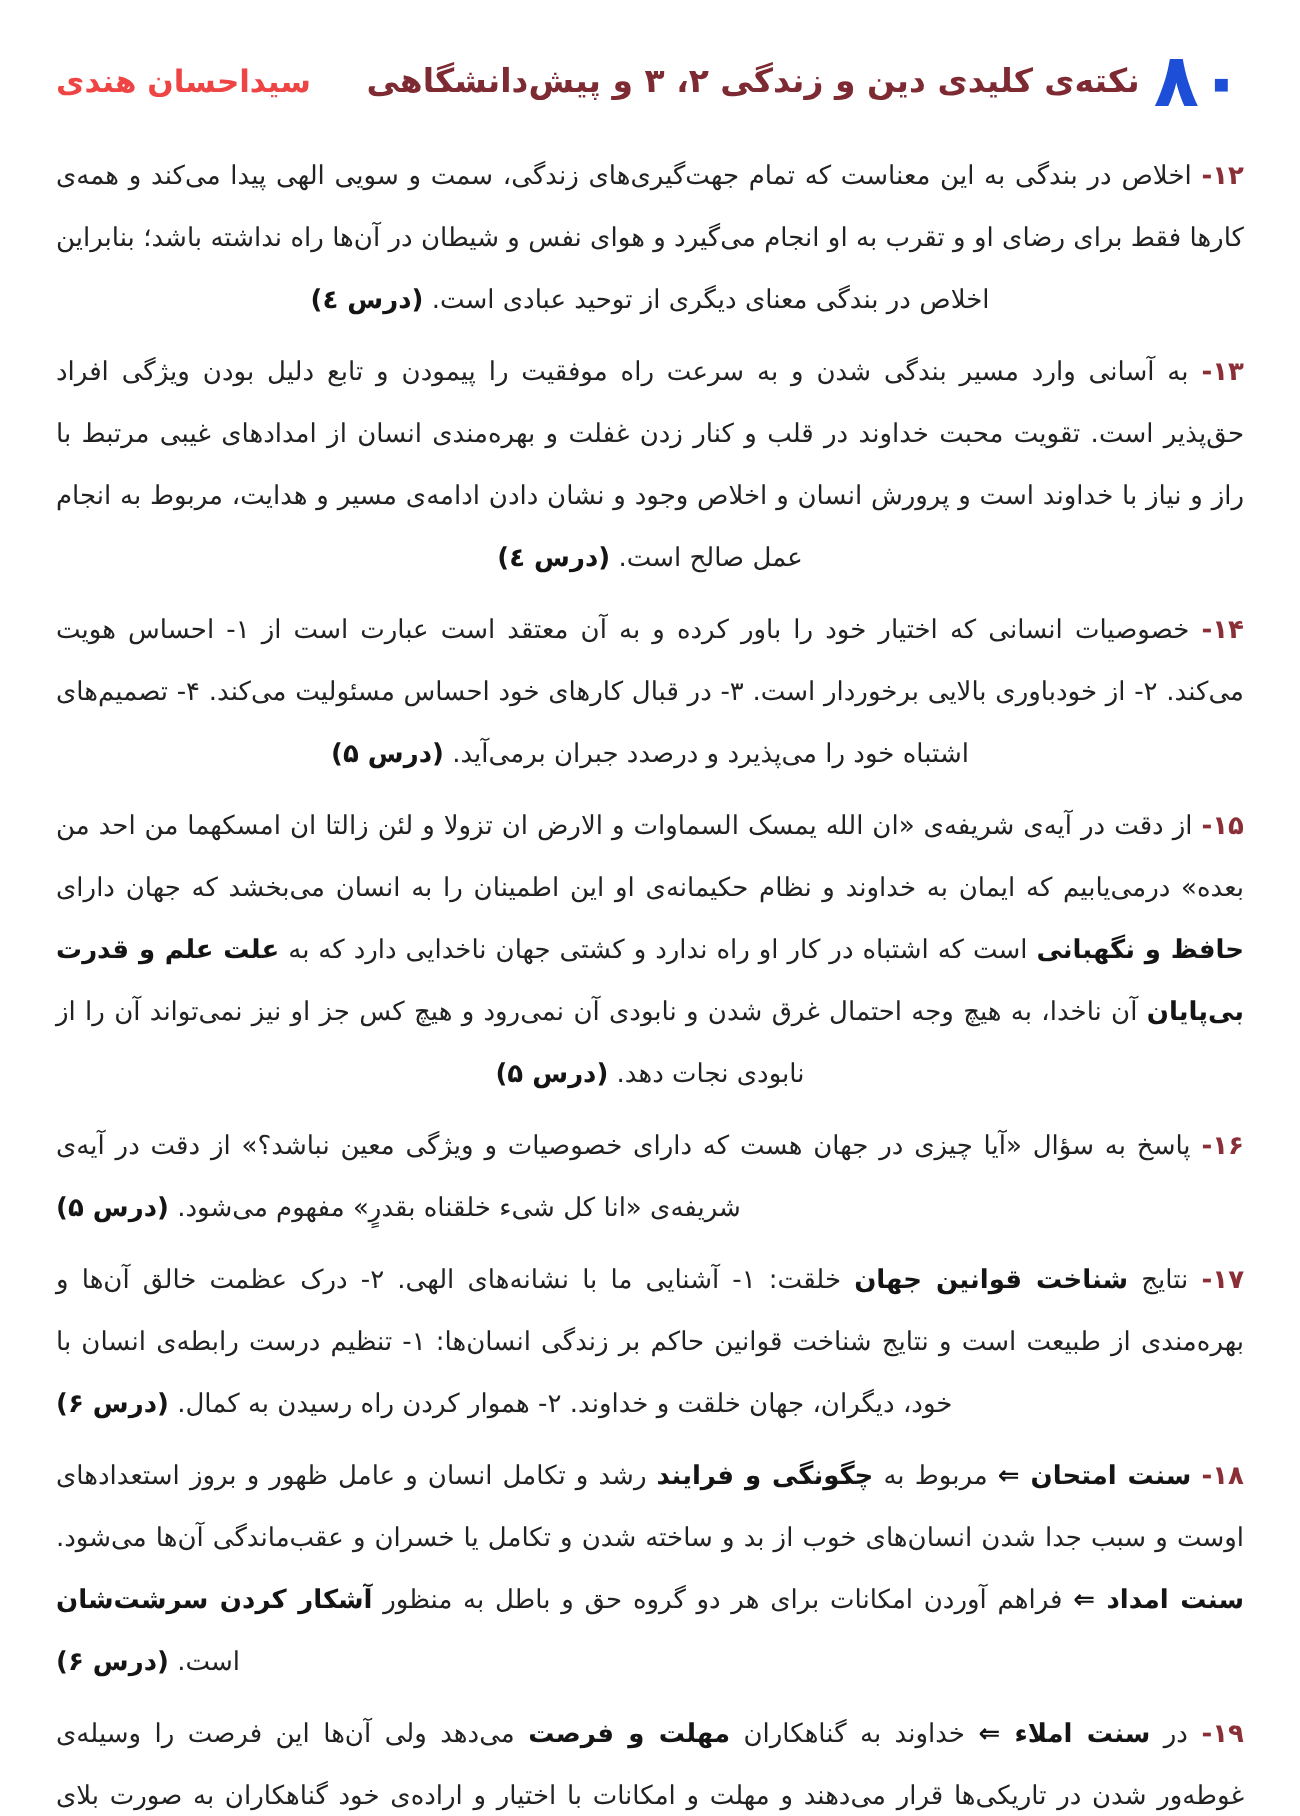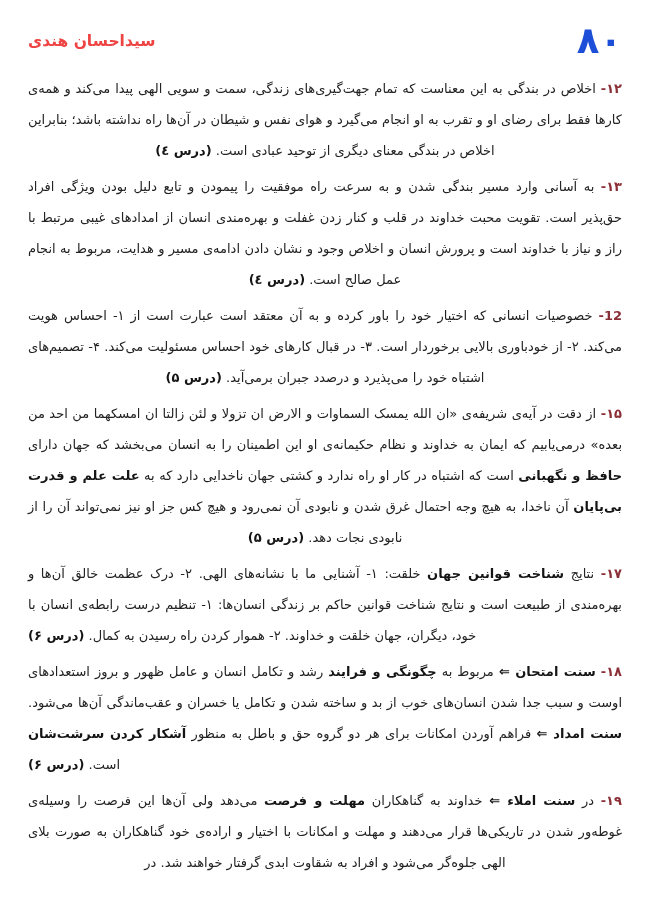--- a/index.html
+++ b/index.html
@@ -69,25 +69,27 @@
     color: #151515;
   }
 </style>
 </head>
 <body>
 
 <div class="page">
   <header class="hdr">
     <div class="hdr-title-group">
       <span class="big-num">۸۰</span>
+      <h1 class="title">نکته‌ی کلیدی دین و زندگی ۲، ۳ و پیش‌دانشگاهی</h1>
     </div>
     <div class="author">سیداحسان هندی</div>
   </header>
   <main id="content">
       <p class="note end-center"><span class="num">۱۲-</span><span class=""> اخلاص در بندگی به این معناست که تمام جهت‌گیری‌های زندگی، سمت و سویی الهی پیدا می‌کند و همه‌ی کارها فقط برای رضای او و تقرب به او انجام می‌گیرد و هوای نفس و شیطان در آن‌ها راه نداشته باشد؛ بنابراین اخلاص در بندگی معنای دیگری از توحید عبادی است. </span><span class="b">(درس ٤)</span></p>
       <p class="note end-center"><span class="num">۱۳-</span><span class=""> به آسانی وارد مسیر بندگی شدن و به سرعت راه موفقیت را پیمودن و تابع دلیل بودن ویژگی افراد حق‌پذیر است. تقویت محبت خداوند در قلب و کنار زدن غفلت و بهره‌مندی انسان از امدادهای غیبی مرتبط با راز و نیاز با خداوند است و پرورش انسان و اخلاص وجود و نشان دادن ادامه‌ی مسیر و هدایت، مربوط به انجام عمل صالح است. </span><span class="b">(درس ٤)</span></p>
-      <p class="note end-center"><span class="num">12-</span><span class=""> خصوصیات انسانی که اختیار خود را باور کرده و به آن معتقد است عبارت است از ۱- احساس هویت می‌کند. ۲- از خودباوری بالایی برخوردار است. ۳- در قبال کارهای خود احساس مسئولیت می‌کند. ۴- تصمیم‌های اشتباه خود را می‌پذیرد و درصدد جبران برمی‌آید. </span><span class="b">(درس ۵)</span></p>
+      <p class="note end-center"><span class="num">۱۴-</span><span class=""> خصوصیات انسانی که اختیار خود را باور کرده و به آن معتقد است عبارت است از ۱- احساس هویت می‌کند. ۲- از خودباوری بالایی برخوردار است. ۳- در قبال کارهای خود احساس مسئولیت می‌کند. ۴- تصمیم‌های اشتباه خود را می‌پذیرد و درصدد جبران برمی‌آید. </span><span class="b">(درس ۵)</span></p>
       <p class="note end-center"><span class="num">۱۵-</span><span class=""> از دقت در آیه‌ی شریفه‌ی «ان الله یمسک السماوات و الارض ان تزولا و لئن زالتا ان امسکهما من احد من بعده» درمی‌یابیم که ایمان به خداوند و نظام حکیمانه‌ی او این اطمینان را به انسان می‌بخشد که جهان دارای </span><span class="b">حافظ و نگهبانی</span><span class=""> است که اشتباه در کار او راه ندارد و کشتی جهان ناخدایی دارد که به </span><span class="b">علت علم و قدرت بی‌پایان</span><span class=""> آن ناخدا، به هیچ وجه احتمال غرق شدن و نابودی آن نمی‌رود و هیچ کس جز او نیز نمی‌تواند آن را از نابودی نجات دهد. </span><span class="b">(درس ۵)</span></p>
+      <p class="note end-left"><span class="num">۱۶-</span><span class=""> پاسخ به سؤال «آیا چیزی در جهان هست که دارای خصوصیات و ویژگی معین نباشد؟» از دقت در آیه‌ی شریفه‌ی «انا کل شیء خلقناه بقدرٍ» مفهوم می‌شود. </span><span class="b">(درس ۵)</span></p>
       <p class="note end-left"><span class="num">۱۷-</span><span class=""> نتایج </span><span class="b">شناخت قوانین جهان</span><span class=""> خلقت: ۱- آشنایی ما با نشانه‌های الهی. ۲- درک عظمت خالق آن‌ها و بهره‌مندی از طبیعت است و نتایج شناخت قوانین حاکم بر زندگی انسان‌ها: ۱- تنظیم درست رابطه‌ی انسان با خود، دیگران، جهان خلقت و خداوند. ۲- هموار کردن راه رسیدن به کمال. </span><span class="b">(درس ۶)</span></p>
       <p class="note end-left"><span class="num">۱۸-</span><span class=""> </span><span class="b">سنت امتحان ⇐</span><span class=""> مربوط به </span><span class="b">چگونگی و فرایند</span><span class=""> رشد و تکامل انسان و عامل ظهور و بروز استعدادهای اوست و سبب جدا شدن انسان‌های خوب از بد و ساخته شدن و تکامل یا خسران و عقب‌ماندگی آن‌ها می‌شود. </span><span class="b">سنت امداد ⇐</span><span class=""> فراهم آوردن امکانات برای هر دو گروه حق و باطل به منظور </span><span class="b">آشکار کردن سرشت‌شان</span><span class=""> است. </span><span class="b">(درس ۶)</span></p>
       <p class="note end-center"><span class="num">۱۹-</span><span class=""> در </span><span class="b">سنت املاء ⇐</span><span class=""> خداوند به گناهکاران </span><span class="b">مهلت و فرصت</span><span class=""> می‌دهد ولی آن‌ها این فرصت را وسیله‌ی غوطه‌ور شدن در تاریکی‌ها قرار می‌دهند و مهلت و امکانات با اختیار و اراده‌ی خود گناهکاران به صورت بلای الهی جلوه‌گر می‌شود و افراد به شقاوت ابدی گرفتار خواهند شد. در </span></p>
     </main>
 </div>
 
 </body></html>

